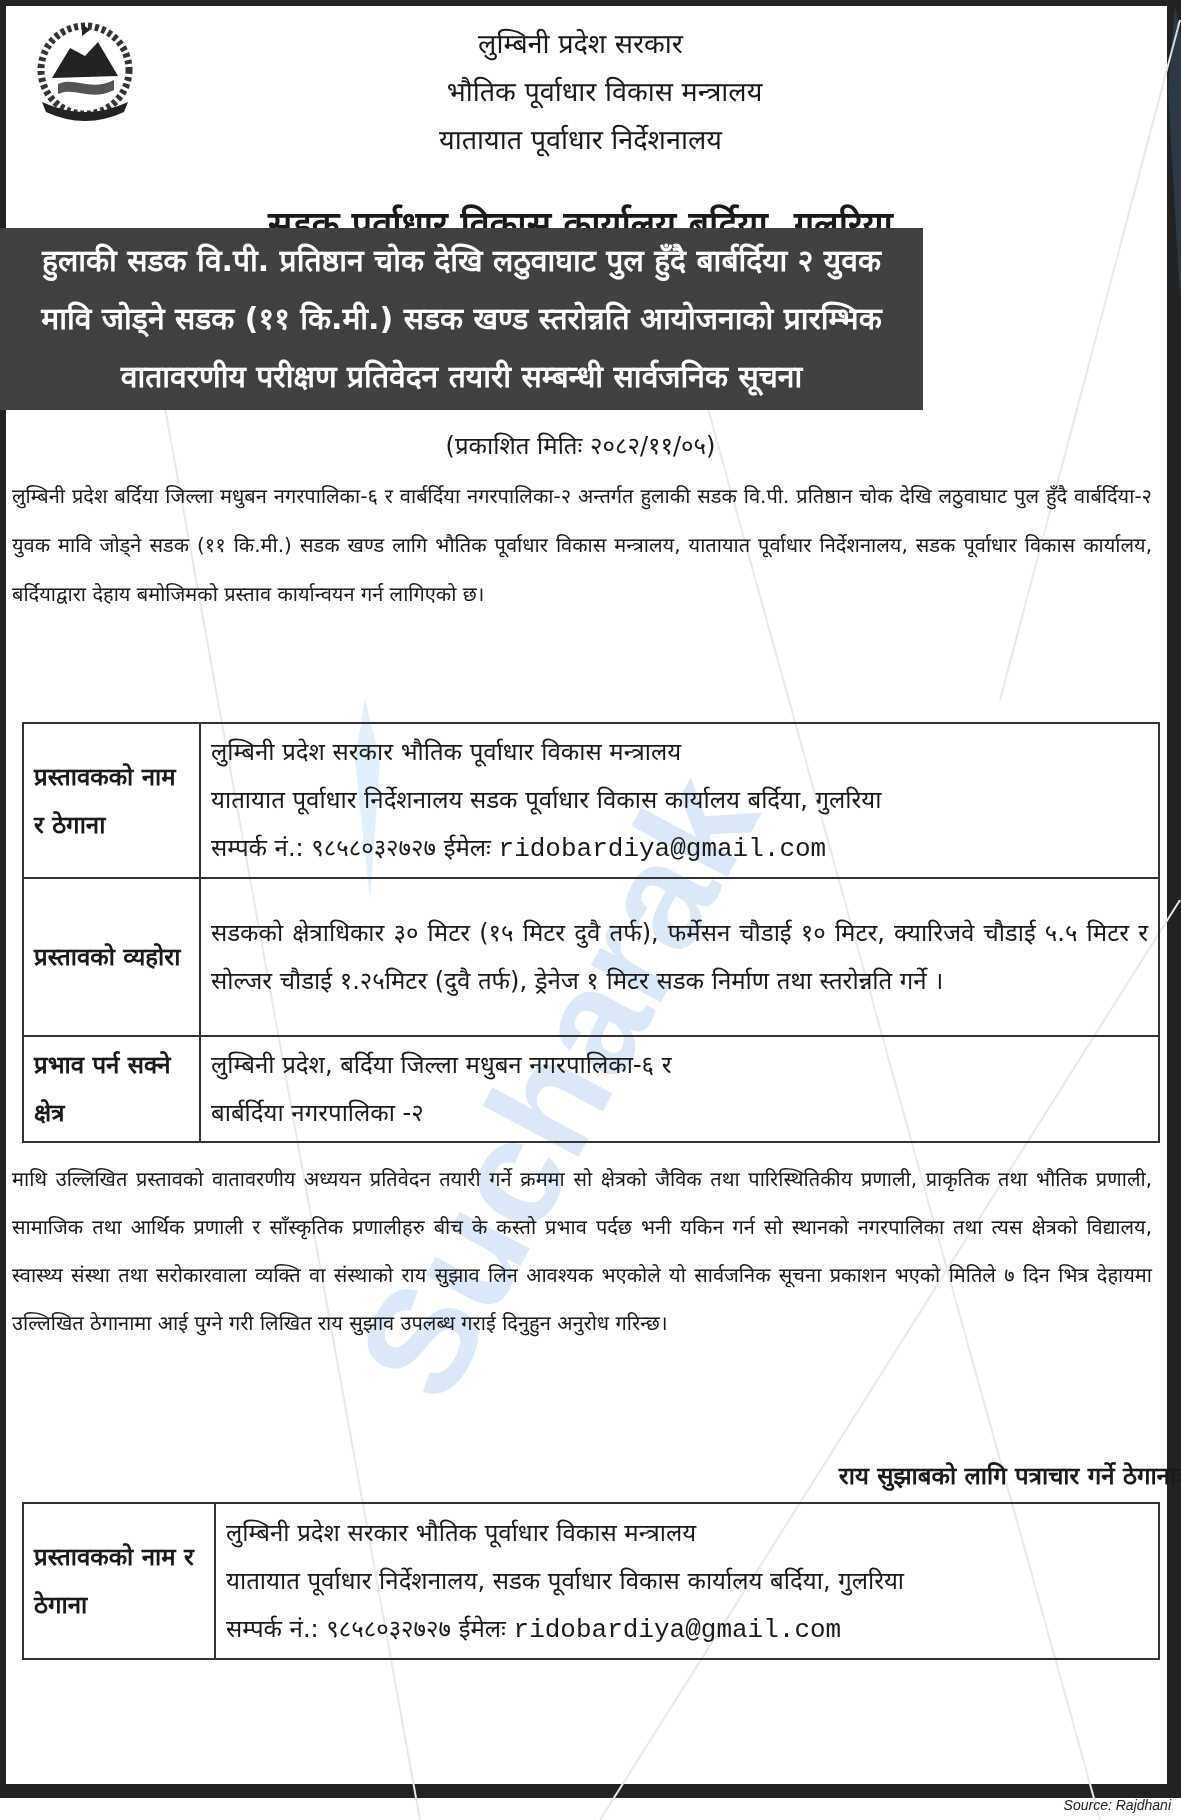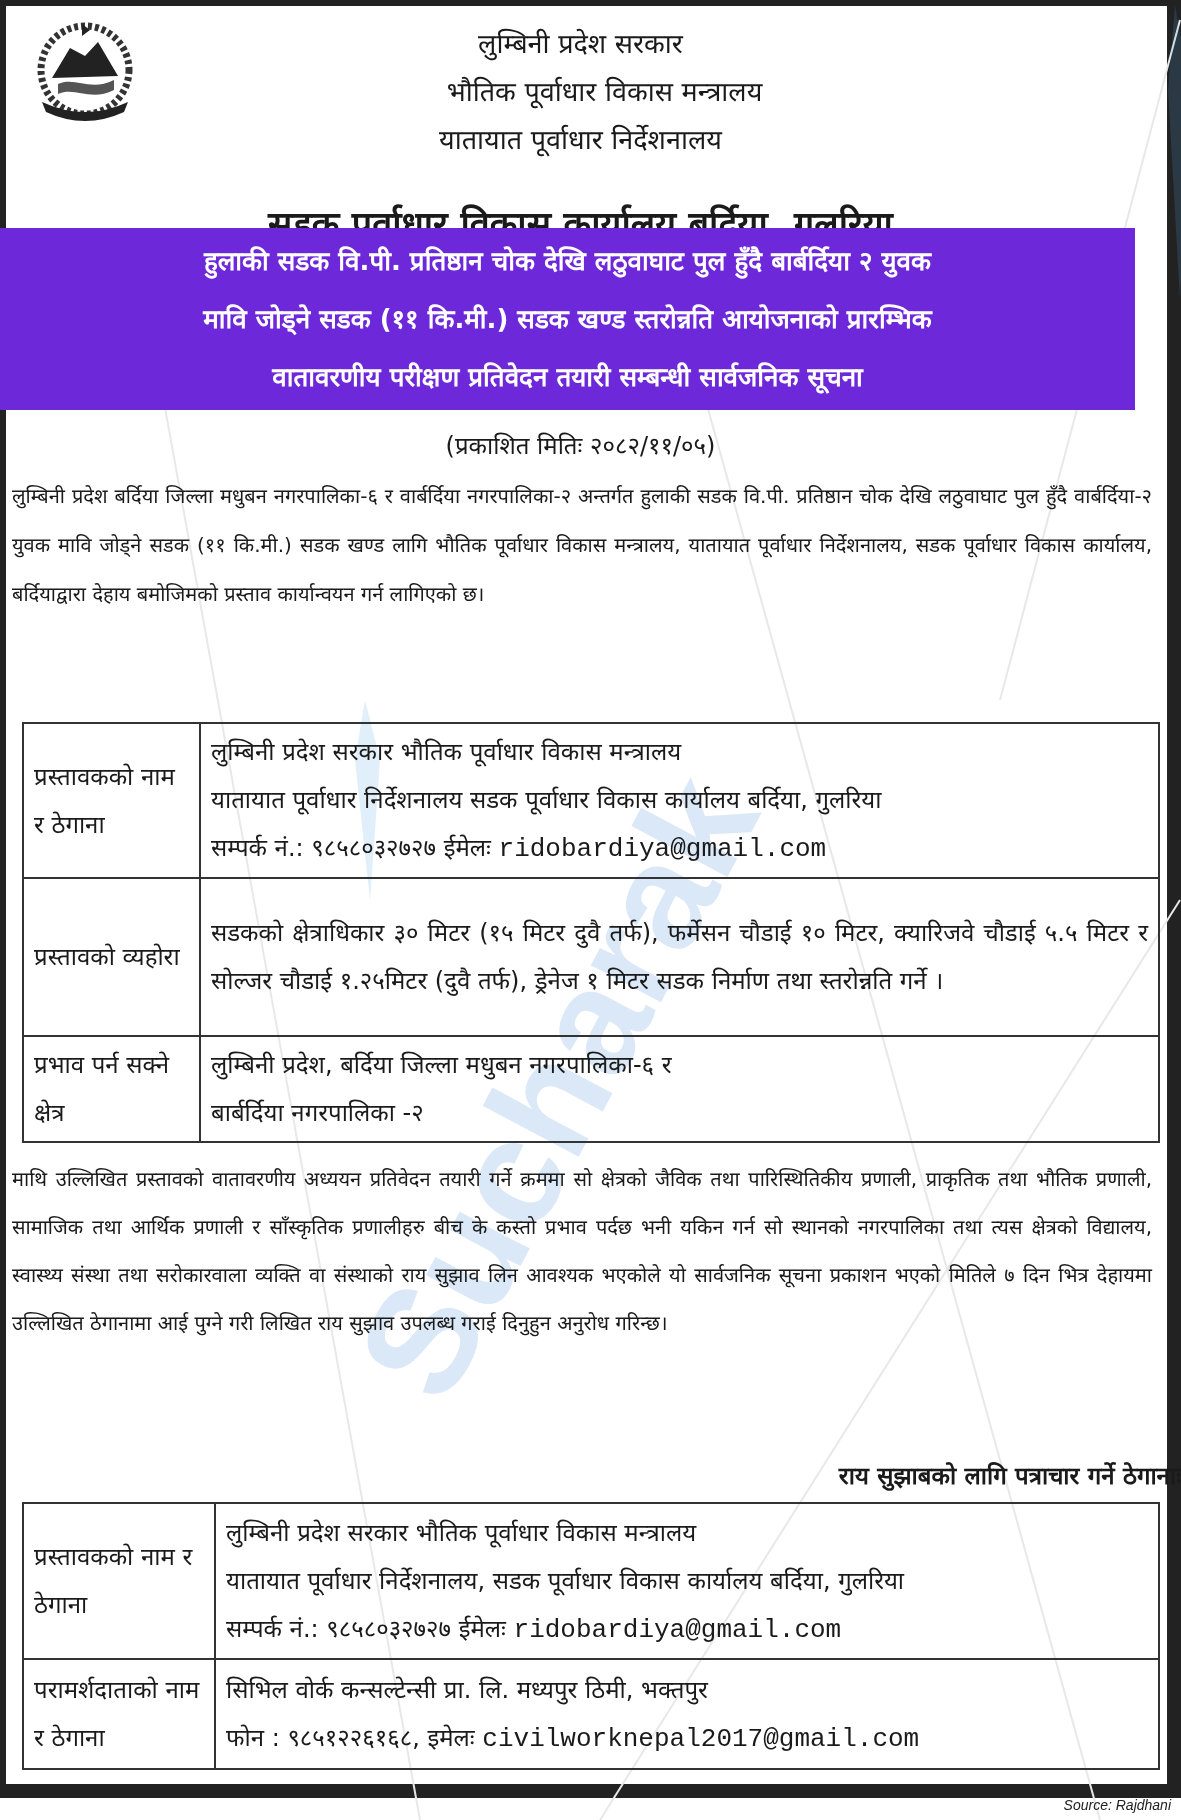--- a/index.html
+++ b/index.html
@@ -11,31 +11,31 @@
   .watermark { position:absolute; pointer-events:none; opacity:0.18; color:#3a7fd0;
                font-family:"Liberation Sans", sans-serif; font-weight:bold; font-size:150px;
                transform:rotate(-62deg); }
   .wm-lines { position:absolute; left:0; top:0; width:1181px; height:1820px; pointer-events:none; }
   .logo { position:absolute; left:30px; top:18px; width:110px; height:110px; }
   .hdr-line { position:absolute; left:0; width:1161px; text-align:center; }
   .hdr1 { top:24px; font-size:27px; }
   .hdr2 { top:72px; font-size:27px;margin-left:24px; }
   .hdr3 { top:120px; font-size:27px; }
   .hdr4 { top:165px; font-size:36px; font-weight:bold;margin-top:34px; }
-  .banner { position:absolute; left:0; top:228px; width:1135px; height:182px; background:#6d28d9;
-            color:#fff; font-weight:bold; font-size:26px; text-align:center; line-height:58px;
+  .banner { position:absolute; left:0; top:228px; width:923px; height:182px; background:#404040;
+            color:#fff; font-weight:bold; font-size:30px; text-align:center; line-height:58px;
             padding-top:4px; box-sizing:border-box; }
   .banner div { white-space:nowrap; }
   .date { position:absolute; left:0; top:428px; width:1161px; text-align:center; font-size:24px; }
   .para { position:absolute; left:12px; width:1140px; font-size:20px; line-height:49px; text-align:justify; }
   .para1 { top:472px; }
   .para2 { top:1155px; line-height:48px; }
   table.info { position:absolute; border-collapse:collapse; font-size:24px; }
   table.info td { border:2px solid #333; vertical-align:middle; padding:4px 10px; }
-  table.info td.lbl { font-weight:normal; line-height:48px; }
+  table.info td.lbl { font-weight:bold; line-height:48px; }
   table.info td.val { line-height:48px; }
   .t1 { left:22px; top:722px; width:1138px; }
   .t1 td.lbl { width:155px; }
   .t2 { left:22px; top:1502px; width:1138px; }
   .t2 td.lbl { width:170px; }
   .heading2 { position:absolute; left:0; top:1458px; width:1161px; text-align:right; font-size:24px; font-weight:bold;margin-left:20px; }
   .email { font-family:Liberation Mono, monospace; font-size:26px; }
   .source { position:absolute; right:10px; top:1797px; font-family:"Liberation Sans", sans-serif; font-style:italic; font-size:14px; color:#222; }
 </style>
 </head>
@@ -117,26 +117,16 @@
     <td class="lbl">प्रस्तावकको नाम र ठेगाना</td>
     <td class="val">
       <div>लुम्बिनी प्रदेश सरकार भौतिक पूर्वाधार विकास मन्त्रालय</div>
       <div>यातायात पूर्वाधार निर्देशनालय, सडक पूर्वाधार विकास कार्यालय बर्दिया, गुलरिया</div>
       <div>
         <span>सम्पर्क नं.: ९८५८०३२७२७ ईमेलः</span>
         <span class="email">ridobardiya@gmail.com</span>
       </div>
     </td>
   </tr>
-  <tr style="height:110px;">
-    <td class="lbl">परामर्शदाताको नाम र ठेगाना</td>
-    <td class="val">
-      <div>सिभिल वोर्क कन्सल्टेन्सी प्रा. लि. मध्यपुर ठिमी, भक्तपुर</div>
-      <div>
-        <span>फोन : ९८५१२२६१६८, इमेलः</span>
-        <span class="email">civilworknepal2017@gmail.com</span>
-      </div>
-    </td>
-  </tr>
 </tbody>
   </table>
 
 <div class="source">Source: Rajdhani</div>
 
 </body></html>

